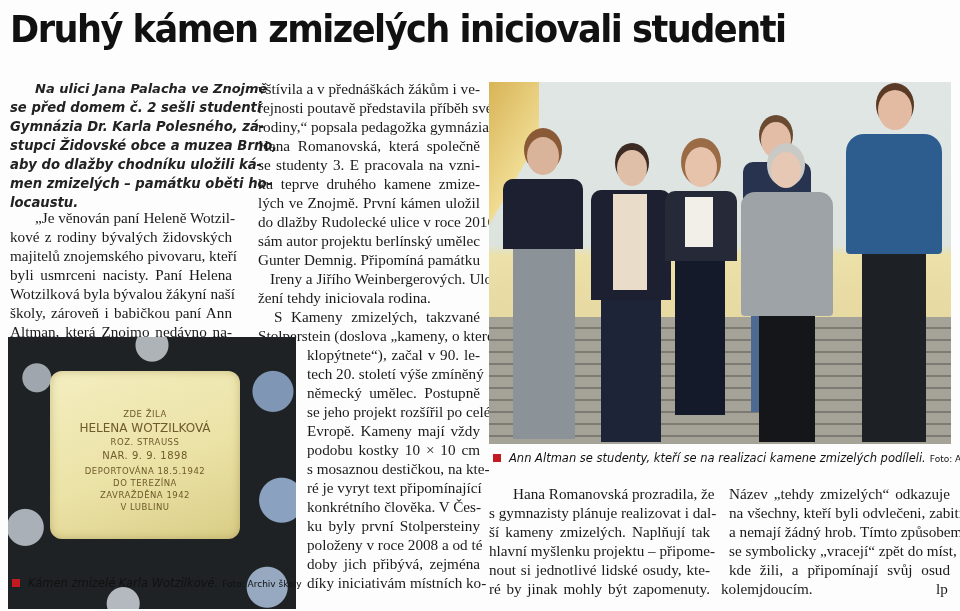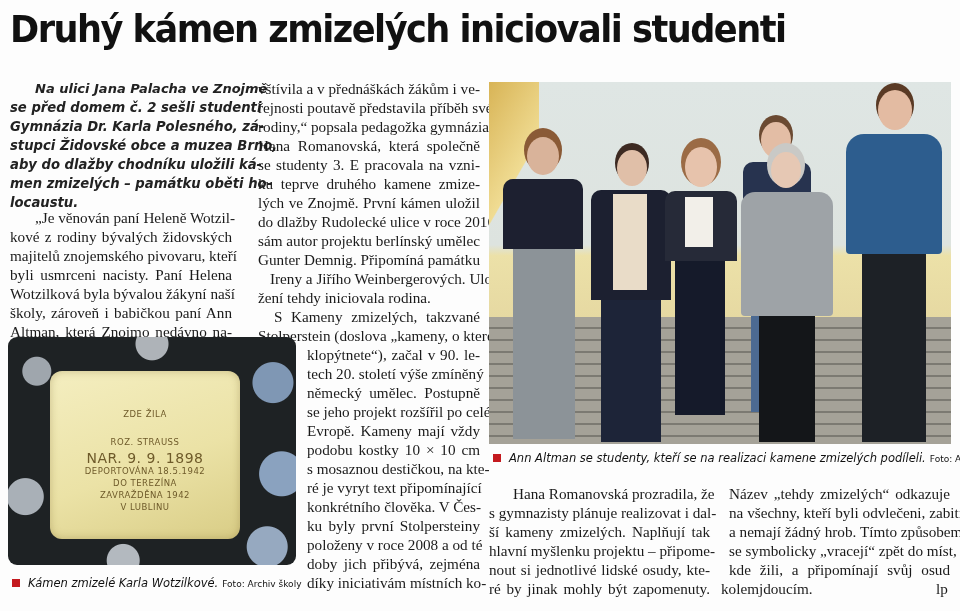--- a/index.html
+++ b/index.html
@@ -85,35 +85,36 @@
   <div class="line just" style="left:307px;top:459px;width:173px">s mosaznou destičkou, na kte-</div>
   <div class="line just" style="left:307px;top:478px;width:173px">ré je vyryt text připomínající</div>
   <div class="line just" style="left:307px;top:497px;width:173px">konkrétního člověka. V Čes-</div>
   <div class="line just" style="left:307px;top:516px;width:173px">ku byly první Stolpersteiny</div>
   <div class="line just" style="left:307px;top:535px;width:173px">položeny v roce 2008 a od té</div>
   <div class="line just" style="left:307px;top:554px;width:173px">doby jich přibývá, zejména</div>
   <div class="line just" style="left:307px;top:573px;width:173px">díky iniciativám místních ko-</div>
 
 </div>
 
-<div class="photo" style="left:8px;top:337px;width:288px;height:228px;background:
+<div class="photo" style="left:8px;top:337px;width:288px;height:272px;background:
      radial-gradient(circle at 10% 15%, #9fa6ad 0 14px, transparent 15px),
      radial-gradient(circle at 92% 20%, #7f97b4 0 20px, transparent 21px),
      radial-gradient(circle at 95% 60%, #8aa2bf 0 22px, transparent 23px),
      radial-gradient(circle at 90% 92%, #96a9c0 0 20px, transparent 21px),
      radial-gradient(circle at 6% 70%, #a9b0b7 0 18px, transparent 19px),
      radial-gradient(circle at 40% 98%, #b3b9bf 0 16px, transparent 17px),
      radial-gradient(circle at 50% 3%, #aeb3b8 0 16px, transparent 17px),
-     #1e2224; border-radius: 9px;">
+     #1e2224;">
   <div style="position:absolute;left:42px;top:34px;width:190px;height:168px;border-radius:12px;
        background:linear-gradient(160deg,#f4eec0 0%,#ebe2a6 55%,#d9cd86 100%);
        box-shadow: inset 0 0 8px rgba(120,100,40,0.35);">
     <div class="plaque-text" style="left:0;right:0;top:38px;font-size:8.5px">ZDE ŽILA</div>
+    <div class="plaque-text" style="left:0;right:0;top:50px;font-size:12px;letter-spacing:0">HELENA WOTZILKOVÁ</div>
     <div class="plaque-text" style="left:0;right:0;top:66px;font-size:8.5px">ROZ. STRAUSS</div>
-    <div class="plaque-text" style="left:0;right:0;top:79px;font-size:14px">NAR. 9. 9. 1898</div>
+    <div class="plaque-text" style="left:0;right:0;top:79px;font-size:10px">NAR. 9. 9. 1898</div>
     <div class="plaque-text" style="left:0;right:0;top:95px;font-size:8.5px">DEPORTOVÁNA 18.5.1942</div>
     <div class="plaque-text" style="left:0;right:0;top:107px;font-size:8.5px">DO TEREZÍNA</div>
     <div class="plaque-text" style="left:0;right:0;top:119px;font-size:8.5px">ZAVRAŽDĚNA 1942</div>
     <div class="plaque-text" style="left:0;right:0;top:131px;font-size:8.5px">V LUBLINU</div>
   </div>
 </div>
 <div class="caption" style="left:12px;top:576px">
   <span class="sq"></span><span>Kámen zmizelé Karla Wotzilkové.</span><span class="credit">Foto: Archiv školy</span>
 </div>
 

